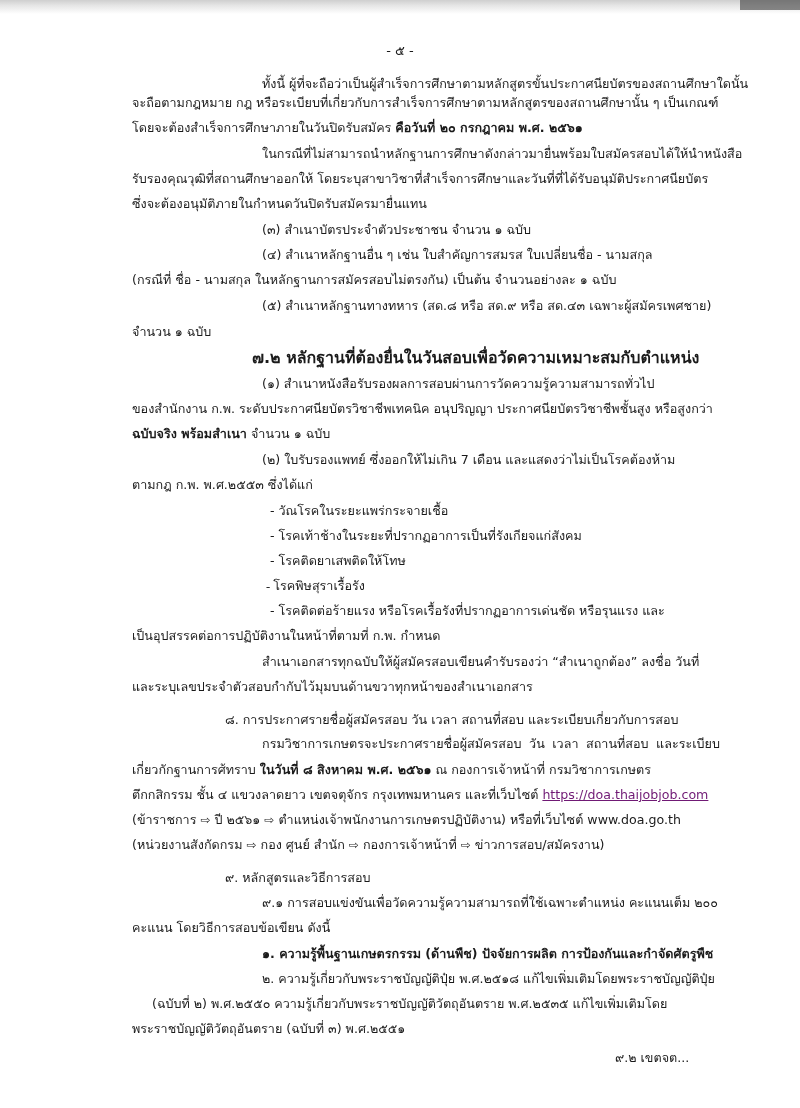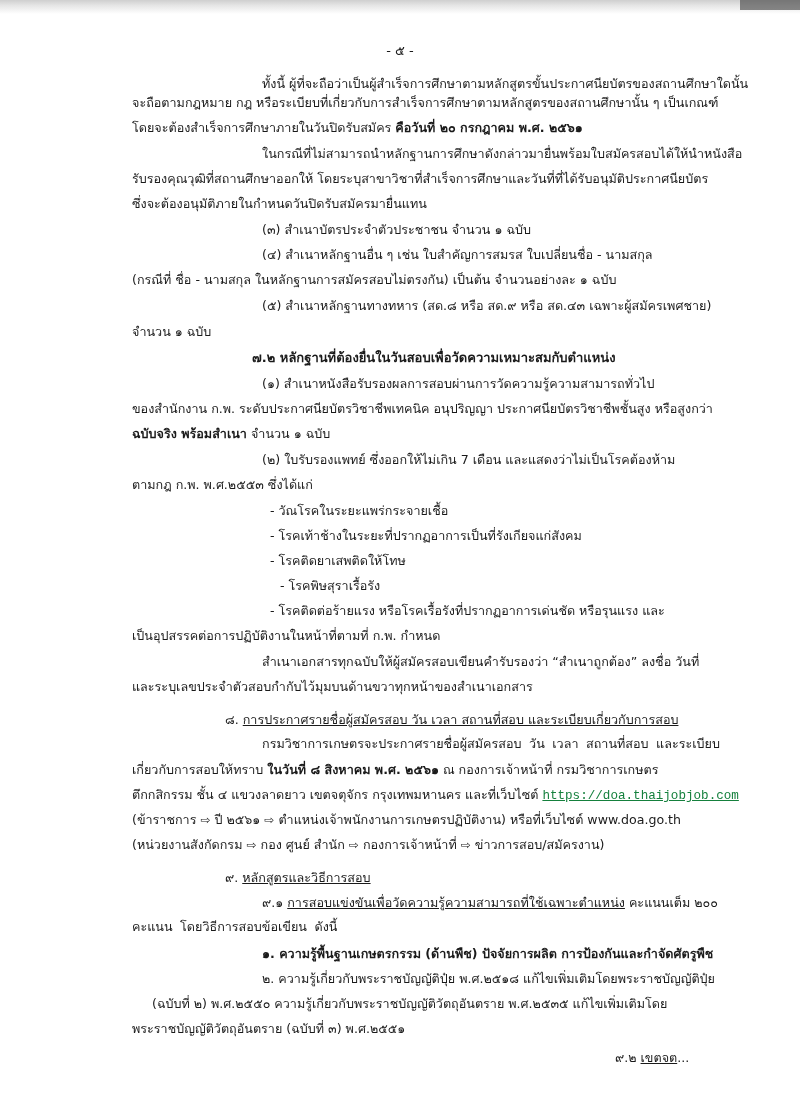--- a/index.html
+++ b/index.html
@@ -18,22 +18,22 @@
     background:#3a3a3a; opacity:0.6;
   }
   .page-number {
     position:absolute; top:40px; left:0; width:800px; text-align:center;
     font-size:13px;
   }
   .line {
     position:absolute; font-size:12.6px; white-space:nowrap; line-height:16px;
   }
   .b { font-weight:bold; }
-  .u { text-decoration:underline; }
-  .link { text-decoration:underline; color:#15803d;font-family:Liberation Mono, monospace; }
+  .u { }
+  .link { text-decoration:underline; color:#701a75; }
   .arrow { font-size:12px; }
 </style>
 </head>
 <body>
 
 <div class="scan-top"></div>
 <div class="scan-top-right"></div>
 
 <div class="page-number">- ๕ -</div>
 
@@ -44,44 +44,44 @@
 <div class="line" style="left:262px;top:146px;">ในกรณีที่ไม่สามารถนำหลักฐานการศึกษาดังกล่าวมายื่นพร้อมใบสมัครสอบได้ให้นำหนังสือ</div>
 <div class="line" style="left:132px;top:171px;">รับรองคุณวุฒิที่สถานศึกษาออกให้  โดยระบุสาขาวิชาที่สำเร็จการศึกษาและวันที่ที่ได้รับอนุมัติประกาศนียบัตร</div>
 <div class="line" style="left:132px;top:196px;">ซึ่งจะต้องอนุมัติภายในกำหนดวันปิดรับสมัครมายื่นแทน</div>
 
 <div class="line" style="left:262px;top:222px;">(๓)  สำเนาบัตรประจำตัวประชาชน  จำนวน ๑ ฉบับ</div>
 <div class="line" style="left:262px;top:247px;">(๔)  สำเนาหลักฐานอื่น ๆ  เช่น  ใบสำคัญการสมรส  ใบเปลี่ยนชื่อ  -  นามสกุล</div>
 <div class="line" style="left:132px;top:272px;">(กรณีที่ ชื่อ - นามสกุล  ในหลักฐานการสมัครสอบไม่ตรงกัน)  เป็นต้น  จำนวนอย่างละ ๑ ฉบับ</div>
 <div class="line" style="left:262px;top:298px;">(๕)  สำเนาหลักฐานทางทหาร (สด.๘ หรือ สด.๙ หรือ สด.๔๓ เฉพาะผู้สมัครเพศชาย)</div>
 <div class="line" style="left:132px;top:324px;">จำนวน ๑ ฉบับ</div>
 
-<div class="line b" style="left:252px;top:350px;font-size:13px;">๗.๒  หลักฐานที่ต้องยื่นในวันสอบเพื่อวัดความเหมาะสมกับตำแหน่ง</div>
+<div class="line b" style="left:252px;top:350px;font-size:16px;">๗.๒  หลักฐานที่ต้องยื่นในวันสอบเพื่อวัดความเหมาะสมกับตำแหน่ง</div>
 <div class="line" style="left:262px;top:376px;">(๑)  สำเนาหนังสือรับรองผลการสอบผ่านการวัดความรู้ความสามารถทั่วไป</div>
 <div class="line" style="left:132px;top:401px;">ของสำนักงาน ก.พ. ระดับประกาศนียบัตรวิชาชีพเทคนิค อนุปริญญา ประกาศนียบัตรวิชาชีพชั้นสูง หรือสูงกว่า</div>
 <div class="line" style="left:132px;top:426px;"><span class="b">ฉบับจริง  พร้อมสำเนา</span><span>  จำนวน ๑ ฉบับ</span></div>
 <div class="line" style="left:262px;top:452px;">(๒)  ใบรับรองแพทย์ ซึ่งออกให้ไม่เกิน 7 เดือน และแสดงว่าไม่เป็นโรคต้องห้าม</div>
 <div class="line" style="left:132px;top:477px;">ตามกฎ ก.พ. พ.ศ.๒๕๕๓  ซึ่งได้แก่</div>
 
 <div class="line" style="left:270px;top:503px;">-  วัณโรคในระยะแพร่กระจายเชื้อ</div>
 <div class="line" style="left:270px;top:528px;">-  โรคเท้าช้างในระยะที่ปรากฏอาการเป็นที่รังเกียจแก่สังคม</div>
 <div class="line" style="left:270px;top:553px;">-  โรคติดยาเสพติดให้โทษ</div>
-<div class="line" style="left:280px;top:578px;">-  โรคพิษสุราเรื้อรัง</div>
+<div class="line" style="left:266px;top:578px;font-family:Liberation Serif, serif;">-  โรคพิษสุราเรื้อรัง</div>
 <div class="line" style="left:270px;top:603px;">-  โรคติดต่อร้ายแรง หรือโรคเรื้อรังที่ปรากฏอาการเด่นชัด หรือรุนแรง และ</div>
 <div class="line" style="left:132px;top:628px;">เป็นอุปสรรคต่อการปฏิบัติงานในหน้าที่ตามที่ ก.พ. กำหนด</div>
 <div class="line" style="left:262px;top:654px;">สำเนาเอกสารทุกฉบับให้ผู้สมัครสอบเขียนคำรับรองว่า “สำเนาถูกต้อง” ลงชื่อ วันที่</div>
 <div class="line" style="left:132px;top:679px;">และระบุเลขประจำตัวสอบกำกับไว้มุมบนด้านขวาทุกหน้าของสำเนาเอกสาร</div>
 
 <div class="line" style="left:225px;top:712px;"><span>๘.  </span><span class="u">การประกาศรายชื่อผู้สมัครสอบ  วัน  เวลา  สถานที่สอบ  และระเบียบเกี่ยวกับการสอบ</span></div>
 <div class="line" style="left:262px;top:737px;font-family:Liberation Mono, monospace;">กรมวิชาการเกษตรจะประกาศรายชื่อผู้สมัครสอบ  วัน  เวลา  สถานที่สอบ  และระเบียบ</div>
-<div class="line" style="left:132px;top:762px;"><span>เกี่ยวกับการสอบให้ทราบ  </span><span class="b">ในวันที่ ๘ สิงหาคม พ.ศ. ๒๕๖๑</span><span>  ณ  กองการเจ้าหน้าที่  กรมวิชาการเกษตร</span></div>
+<div class="line" style="left:132px;top:762px;"><span>เกี่ยวกักฐานการศ้ทราบ  </span><span class="b">ในวันที่ ๘ สิงหาคม พ.ศ. ๒๕๖๑</span><span>  ณ  กองการเจ้าหน้าที่  กรมวิชาการเกษตร</span></div>
 <div class="line" style="left:132px;top:787px;"><span>ตึกกสิกรรม  ชั้น ๔  แขวงลาดยาว  เขตจตุจักร  กรุงเทพมหานคร  และที่เว็บไซต์ </span><a class="link">https://doa.thaijobjob.com</a></div>
 <div class="line" style="left:132px;top:812px;"><span>(ข้าราชการ </span><span class="arrow">⇨</span><span> ปี ๒๕๖๑ </span><span class="arrow">⇨</span><span> ตำแหน่งเจ้าพนักงานการเกษตรปฏิบัติงาน) หรือที่เว็บไซต์  www.doa.go.th</span></div>
 <div class="line" style="left:132px;top:837px;"><span>(หน่วยงานสังกัดกรม </span><span class="arrow">⇨</span><span> กอง  ศูนย์  สำนัก </span><span class="arrow">⇨</span><span> กองการเจ้าหน้าที่ </span><span class="arrow">⇨</span><span> ข่าวการสอบ/สมัครงาน)</span></div>
 
 <div class="line" style="left:225px;top:870px;"><span>๙.  </span><span class="u">หลักสูตรและวิธีการสอบ</span></div>
 <div class="line" style="left:262px;top:895px;"><span>๙.๑  </span><span class="u">การสอบแข่งขันเพื่อวัดความรู้ความสามารถที่ใช้เฉพาะตำแหน่ง</span><span>  คะแนนเต็ม  ๒๐๐</span></div>
-<div class="line" style="left:132px;top:920px;font-family:Liberation Mono, monospace;">คะแนน  โดยวิธีการสอบข้อเขียน  ดังนี้</div>
+<div class="line" style="left:132px;top:920px;">คะแนน  โดยวิธีการสอบข้อเขียน  ดังนี้</div>
 <div class="line" style="left:262px;top:946px;font-weight:bold;">๑. ความรู้พื้นฐานเกษตรกรรม (ด้านพืช) ปัจจัยการผลิต การป้องกันและกำจัดศัตรูพืช</div>
 <div class="line" style="left:262px;top:971px;">๒. ความรู้เกี่ยวกับพระราชบัญญัติปุ๋ย พ.ศ.๒๕๑๘ แก้ไขเพิ่มเติมโดยพระราชบัญญัติปุ๋ย</div>
 <div class="line" style="left:132px;top:996px;margin-left:20px;">(ฉบับที่ ๒) พ.ศ.๒๕๕๐  ความรู้เกี่ยวกับพระราชบัญญัติวัตถุอันตราย พ.ศ.๒๕๓๕ แก้ไขเพิ่มเติมโดย</div>
 <div class="line" style="left:132px;top:1021px;">พระราชบัญญัติวัตถุอันตราย (ฉบับที่ ๓) พ.ศ.๒๕๕๑</div>
 
 <div class="line" style="left:615px;top:1050px;"><span>๙.๒  </span><span class="u">เขตจต</span><span>...</span></div>
 
 </body></html>

